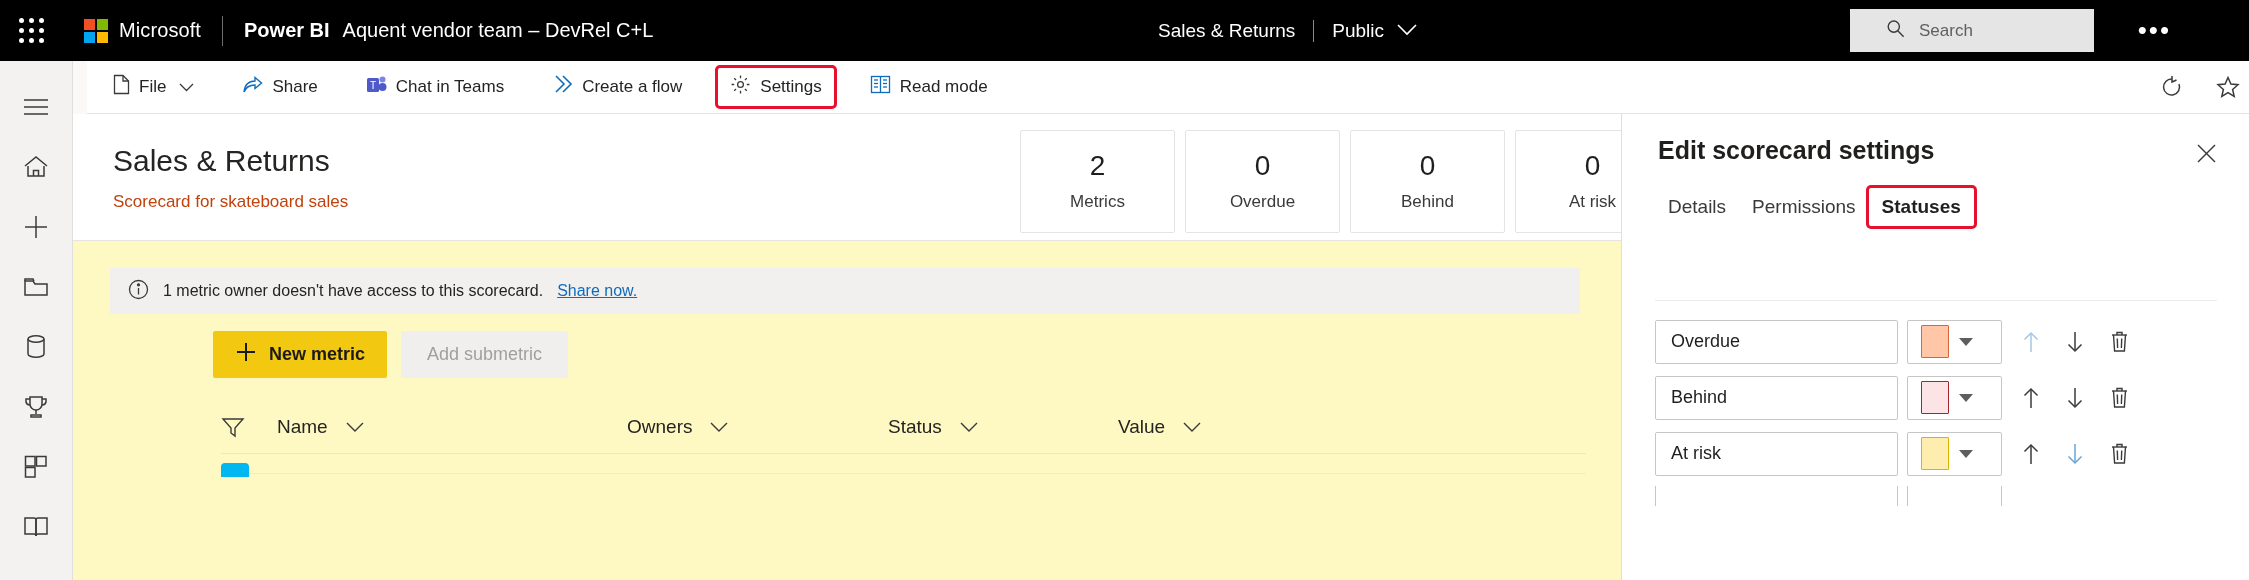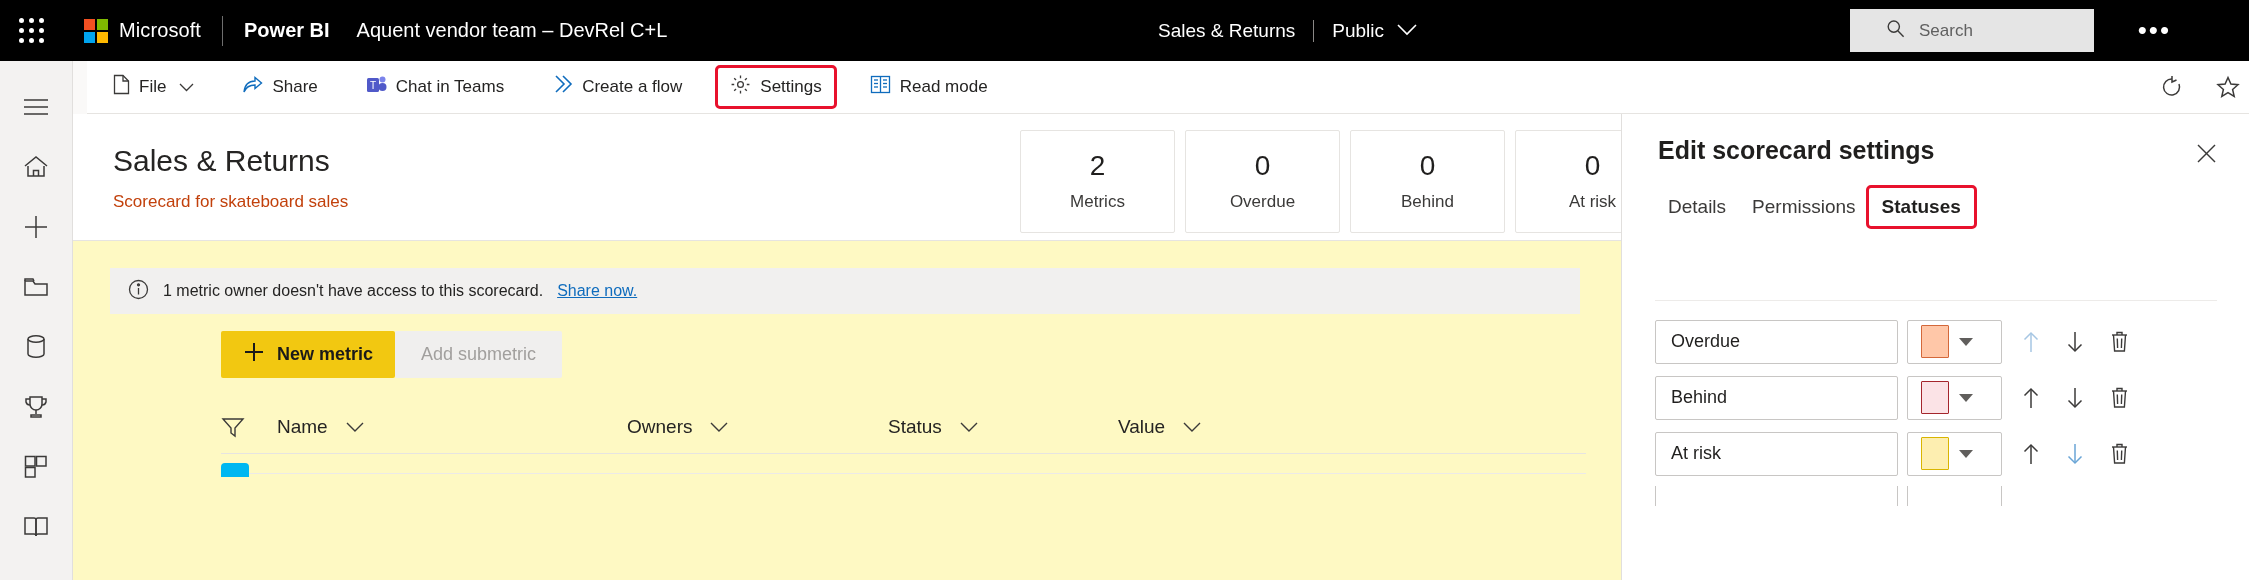--- a/index.html
+++ b/index.html
@@ -21,21 +21,21 @@
   .ms-logo-wrap { display:flex; align-items:center; gap:11px; padding-left: 22px; }
   .ms-squares { display:grid; grid-template-columns: 11px 11px; grid-template-rows: 11px 11px; gap:2px; }
   .ms-squares i { display:block; }
   .ms-squares i:nth-child(1){ background:#f25022; }
   .ms-squares i:nth-child(2){ background:#7fba00; }
   .ms-squares i:nth-child(3){ background:#00a4ef; }
   .ms-squares i:nth-child(4){ background:#ffb900; }
   .ms-word { color:#ffffff; font-size:20px; font-weight:400; letter-spacing:.1px; }
   .top-sep { width:1px; height:30px; background:#6e6e6e; margin:0 21px; }
   .pbi-brand { color:#ffffff; font-size:20px; font-weight:700; }
-  .pbi-wsname { color:#ffffff; font-size:20px; font-weight:400; margin-left: 27px; }
+  .pbi-wsname { color:#ffffff; font-size:20px; font-weight:400; margin-left: 13px; }
   .top-center { position:absolute; left: 1158px; top:0; height:61px; display:flex; align-items:center; gap:0; }
   .top-center .tc-title { color:#ffffff; font-size:19px; }
   .tc-bar { width:1px; height:22px; background:#8a8886; margin: 0 18px; }
   .tc-public { color:#ffffff; font-size:19px; }
   .tc-chev { margin-left:13px; display:inline-block; }
   .searchbox {
     position:absolute; right: 155px; top: 9px; width: 244px; height: 43px;
     background:#e5e5e5; display:flex; align-items:center; padding-left: 36px; gap:14px; cursor:text;
   }
   .searchbox .sb-text { color:#606060; font-size:17px; }
@@ -80,21 +80,21 @@
   .kpi-lbl { font-size:17px; color:#3b3a39; }
 
   
   .canvas { position:absolute; left:73px; top:241px; width:1548px; height:339px; background:#fef9c3; }
   .notice {
     position:absolute; left: 37px; top: 27px; width: 1470px; height: 46px;
     background:#f1f0ef; display:flex; align-items:center; gap:14px; padding-left:18px;
   }
   .notice-text { font-size:16px; color:#252423; }
   .notice-link { color:#0f6cbd; text-decoration:underline; cursor:pointer; }
-  .btn-row { position:absolute; left: 148px; top: 90px; display:flex; gap: 0; }
+  .btn-row { position:absolute; left: 140px; top: 90px; display:flex; gap: 14px; }
   .btn-new {
     height: 47px; background:#f2c811; color:#1b1a19; font-size:18px; font-weight:700;
     display:flex; align-items:center; gap:12px; padding: 0 22px; border-radius:2px; border:none; cursor:pointer;
   }
   .btn-sub {
     height: 47px; background:#f0efee; color:#a19f9d; font-size:18px;
     display:flex; align-items:center; padding: 0 26px; border-radius:2px; border:none; cursor:not-allowed;
   }
   .tbl-head {
     position:absolute; left: 148px; top: 159px; width: 1365px; height: 54px;

